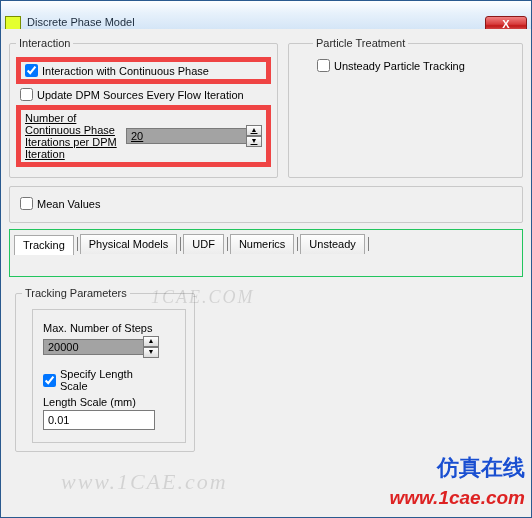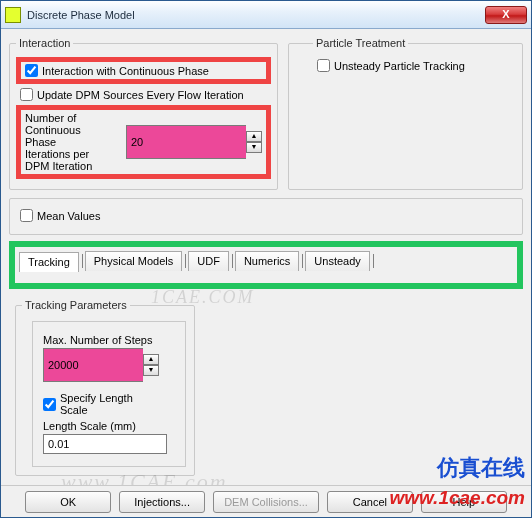--- a/index.html
+++ b/index.html
@@ -1,40 +1,40 @@
 <!DOCTYPE html>
 <html><head>
 <meta charset="utf-8">
 <style>
   * { box-sizing: border-box; font-family: "Segoe UI", Tahoma, sans-serif; font-size: 11px; }
   body { margin: 0; background: #fff; }
   .window { width: 532px; height: 518px; border: 1px solid #2a5a8f; position: relative; background: #f0f0f0; overflow: hidden; }
-  .titlebar { height: 28px; background: linear-gradient(180deg, #fdfeff 0%, #e7f1fb 40%, #d2e4f6 100%); border-bottom: 1px solid #8aa9cc; display: flex; align-items: center; padding: 8px 4px; }
+  .titlebar { height: 28px; background: linear-gradient(180deg, #fdfeff 0%, #e7f1fb 40%, #d2e4f6 100%); border-bottom: 1px solid #8aa9cc; display: flex; align-items: flex-start; padding: 15px 4px; }
   .title-icon { width: 16px; height: 16px; background: #e4ff2f; border: 1px solid #7a9000; margin-right: 6px; display:inline-block; }
   .title-text { flex: 1; color: #1c2b3c; }
   .close-btn { width: 42px; height: 18px; background: linear-gradient(180deg,#f08080,#d83c3c 45%,#c21818 55%,#e07a7a); border:1px solid #8a1818; border-radius:3px; color:#fff; text-align:center; line-height:15px; font-size:11px; cursor:pointer; font-weight:bold; }
   .content { position:absolute; top:28px; left:0; right:0; bottom:32px; padding:6px 8px 4px 8px; background:#f0f0f0; }
   .row { display:flex; gap:10px; }
   fieldset { border:1px solid #c9c9c9; border-radius:2px; padding:6px 6px 8px 6px; margin:2px 0 6px 0; background:#f0f0f0; }
   fieldset > legend { padding:0 3px; color:#2a2a2a; }
   .hlred { border:5px solid #ef4444; display:flex; align-items:center; padding:2px 4px; margin:2px 0; }
   .plain-row { display:flex; align-items:center; padding:2px 4px; margin:2px 0; }
   input[type="checkbox"] { margin:0 4px 0 0; }
   .spin-wrap { display:flex; align-items:center; }
-  .spin-input { width:120px; height:34px; border:1px solid #7a7a7a; border-right:none; padding:0 4px; background:#ec4899; }
+  .spin-input { width:120px; height:16px; border:1px solid #7a7a7a; border-right:none; padding:0 4px; background:#a3a3a3; }
   .spin-btns { display:flex; flex-direction:column; }
   .spin-btn { width:16px; height:11px; border:1px solid #7a7a7a; background:linear-gradient(#fff,#dcdcdc); font-size:7px; line-height:8px; text-align:center; cursor:pointer; }
-  .tabs-wrap { border:6px solid #22c55e; padding:4px 4px 12px 4px; margin-top:6px; }
+  .tabs-wrap { border:1px solid #22c55e; padding:4px 4px 22px 4px; margin-top:6px; }
   .tabs { display:flex; align-items:flex-end; }
   .tab { padding:3px 8px 4px 8px; border:1px solid #a9a9a9; border-bottom:none; background:linear-gradient(#fefefe,#ececec); margin-right:1px; cursor:pointer; }
   .tab.active { background:#fff; position:relative; top:1px; }
   .tab-sep { width:1px; height:14px; background:#808080; margin:0 2px; align-self:center; }
   .tracking-panel { margin-top:10px; }
   .tp-box { border:1px solid #c9c9c9; padding:10px 28px 12px 10px; width:154px; margin:4px 0 0 10px; background:#f0f0f0; }
-  .txtin { width:124px; height:20px; border:1px solid #7a7a7a; background:#fff; padding:0 4px; display:block; margin-top:2px; }
+  .txtin { width:112px; height:20px; border:1px solid #7a7a7a; background:#fff; padding:0 4px; display:block; margin-top:2px; }
   .lbl { display:block; margin:2px 0; }
   .button-bar { position:absolute; left:0; right:0; bottom:0; height:32px; border-top:1px solid #c9c9c9; display:flex; align-items:center; justify-content:center; gap:8px; background:#f0f0f0; padding:0 10px; }
   .btn { min-width:86px; height:22px; border:1px solid #8a8a8a; border-radius:3px; background:linear-gradient(#fdfdfd,#e3e3e3); cursor:pointer; padding:0 10px; }
   .btn:disabled { color:#9a9a9a; cursor:default; }
   .watermark { position:absolute; font-family:Georgia,serif; font-style:italic; font-size:18px; color:rgba(0,0,0,0.12); pointer-events:none; letter-spacing:2px; }
   .wm1 { top:258px; left:150px; }
   .wm2 { top:440px; left:60px; font-size:22px; }
   .brand-cn { position:absolute; right:6px; bottom:34px; color:#1a4fd0; font-family:"Microsoft YaHei",sans-serif; font-size:22px; font-weight:bold; text-shadow:0 0 1px #fff; }
   .brand-url { position:absolute; right:6px; bottom:8px; color:#d22; font-family:Arial; font-size:19px; font-style:italic; font-weight:bold; }
 </style>
@@ -54,21 +54,21 @@
       <fieldset style="flex:1;">
         <legend>Interaction</legend>
         <div class="hlred">
           <input type="checkbox" checked="" style="">
           <span>Interaction with Continuous Phase</span>
         </div>
         <div class="plain-row">
           <input type="checkbox" style="">
           <span>Update DPM Sources Every Flow Iteration</span>
         </div>
-        <div class="hlred" style="gap:18px;">
+        <div class="hlred" style="gap:6px;text-decoration:underline;">
           <div>
             <span>Number of Continuous Phase</span><br>
             <span>Iterations per DPM Iteration</span>
           </div>
           <div class="spin-wrap">
             <input class="spin-input" value="20" style="">
             <div class="spin-btns">
               <div class="spin-btn">▲</div>
               <div class="spin-btn">▼</div>
             </div>
@@ -126,23 +126,16 @@
           <span class="lbl">Length Scale (mm)</span>
           <input class="txtin" value="0.01" style="">
         </div>
       </fieldset>
     </div>
 
     <div class="watermark wm1">1CAE.COM</div>
     <div class="watermark wm2">www.1CAE.com</div>
   </div>
 
-  <div class="button-bar">
-    <button class="btn">OK</button>
-    <button class="btn">Injections...</button>
-    <button class="btn" disabled="">DEM Collisions...</button>
-    <button class="btn">Cancel</button>
-    <button class="btn">Help</button>
-  </div>
 
   <div class="brand-cn">仿真在线</div>
   <div class="brand-url">www.1cae.com</div>
 </div>
 
 </body></html>

